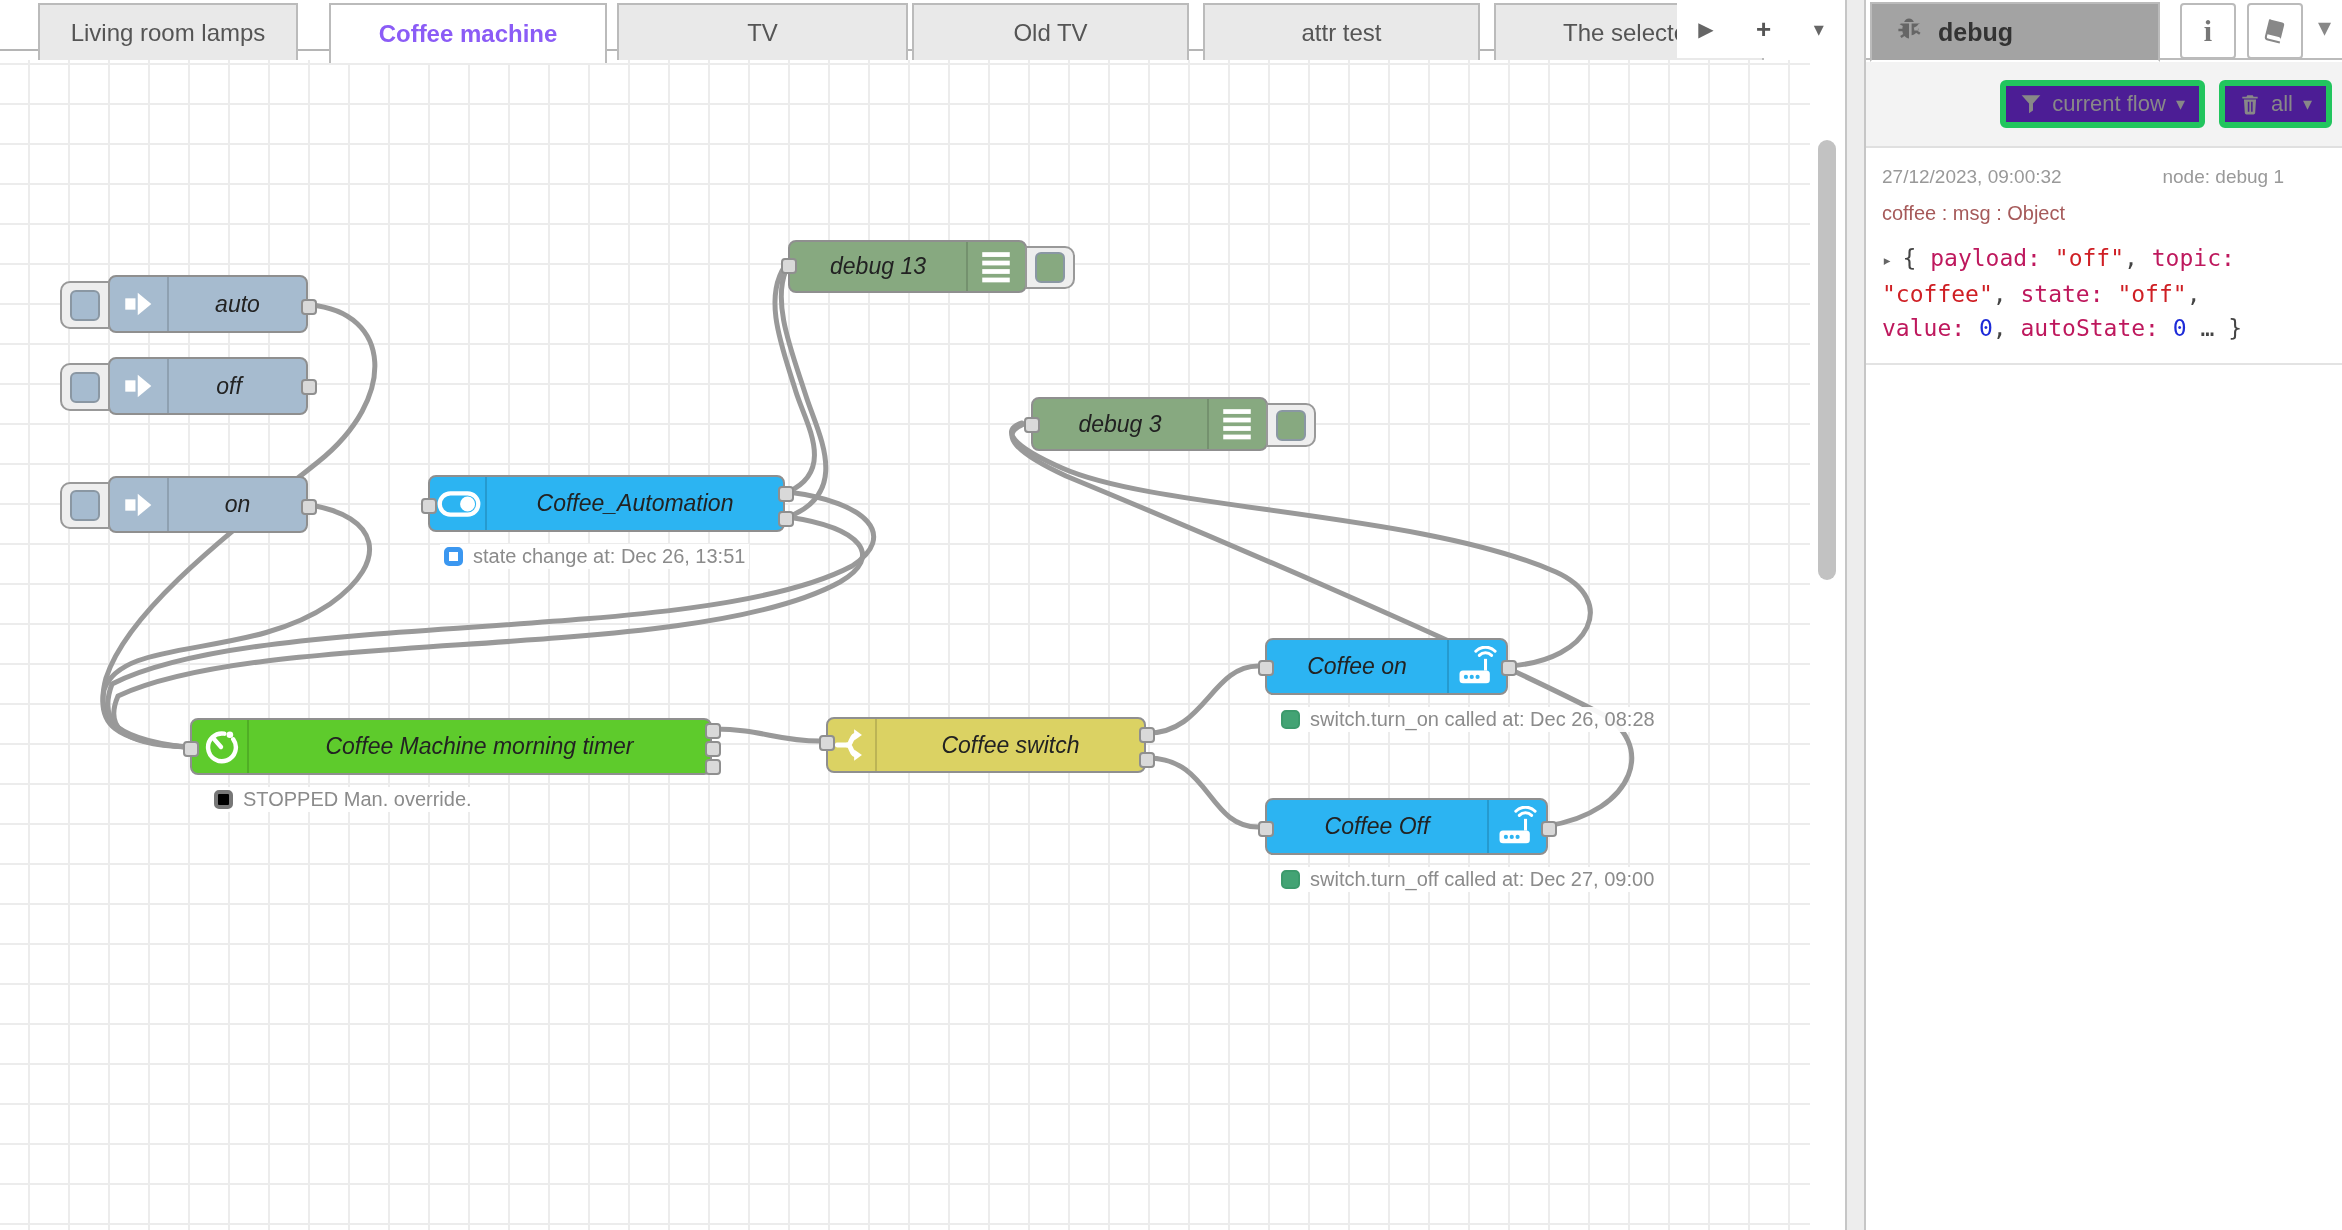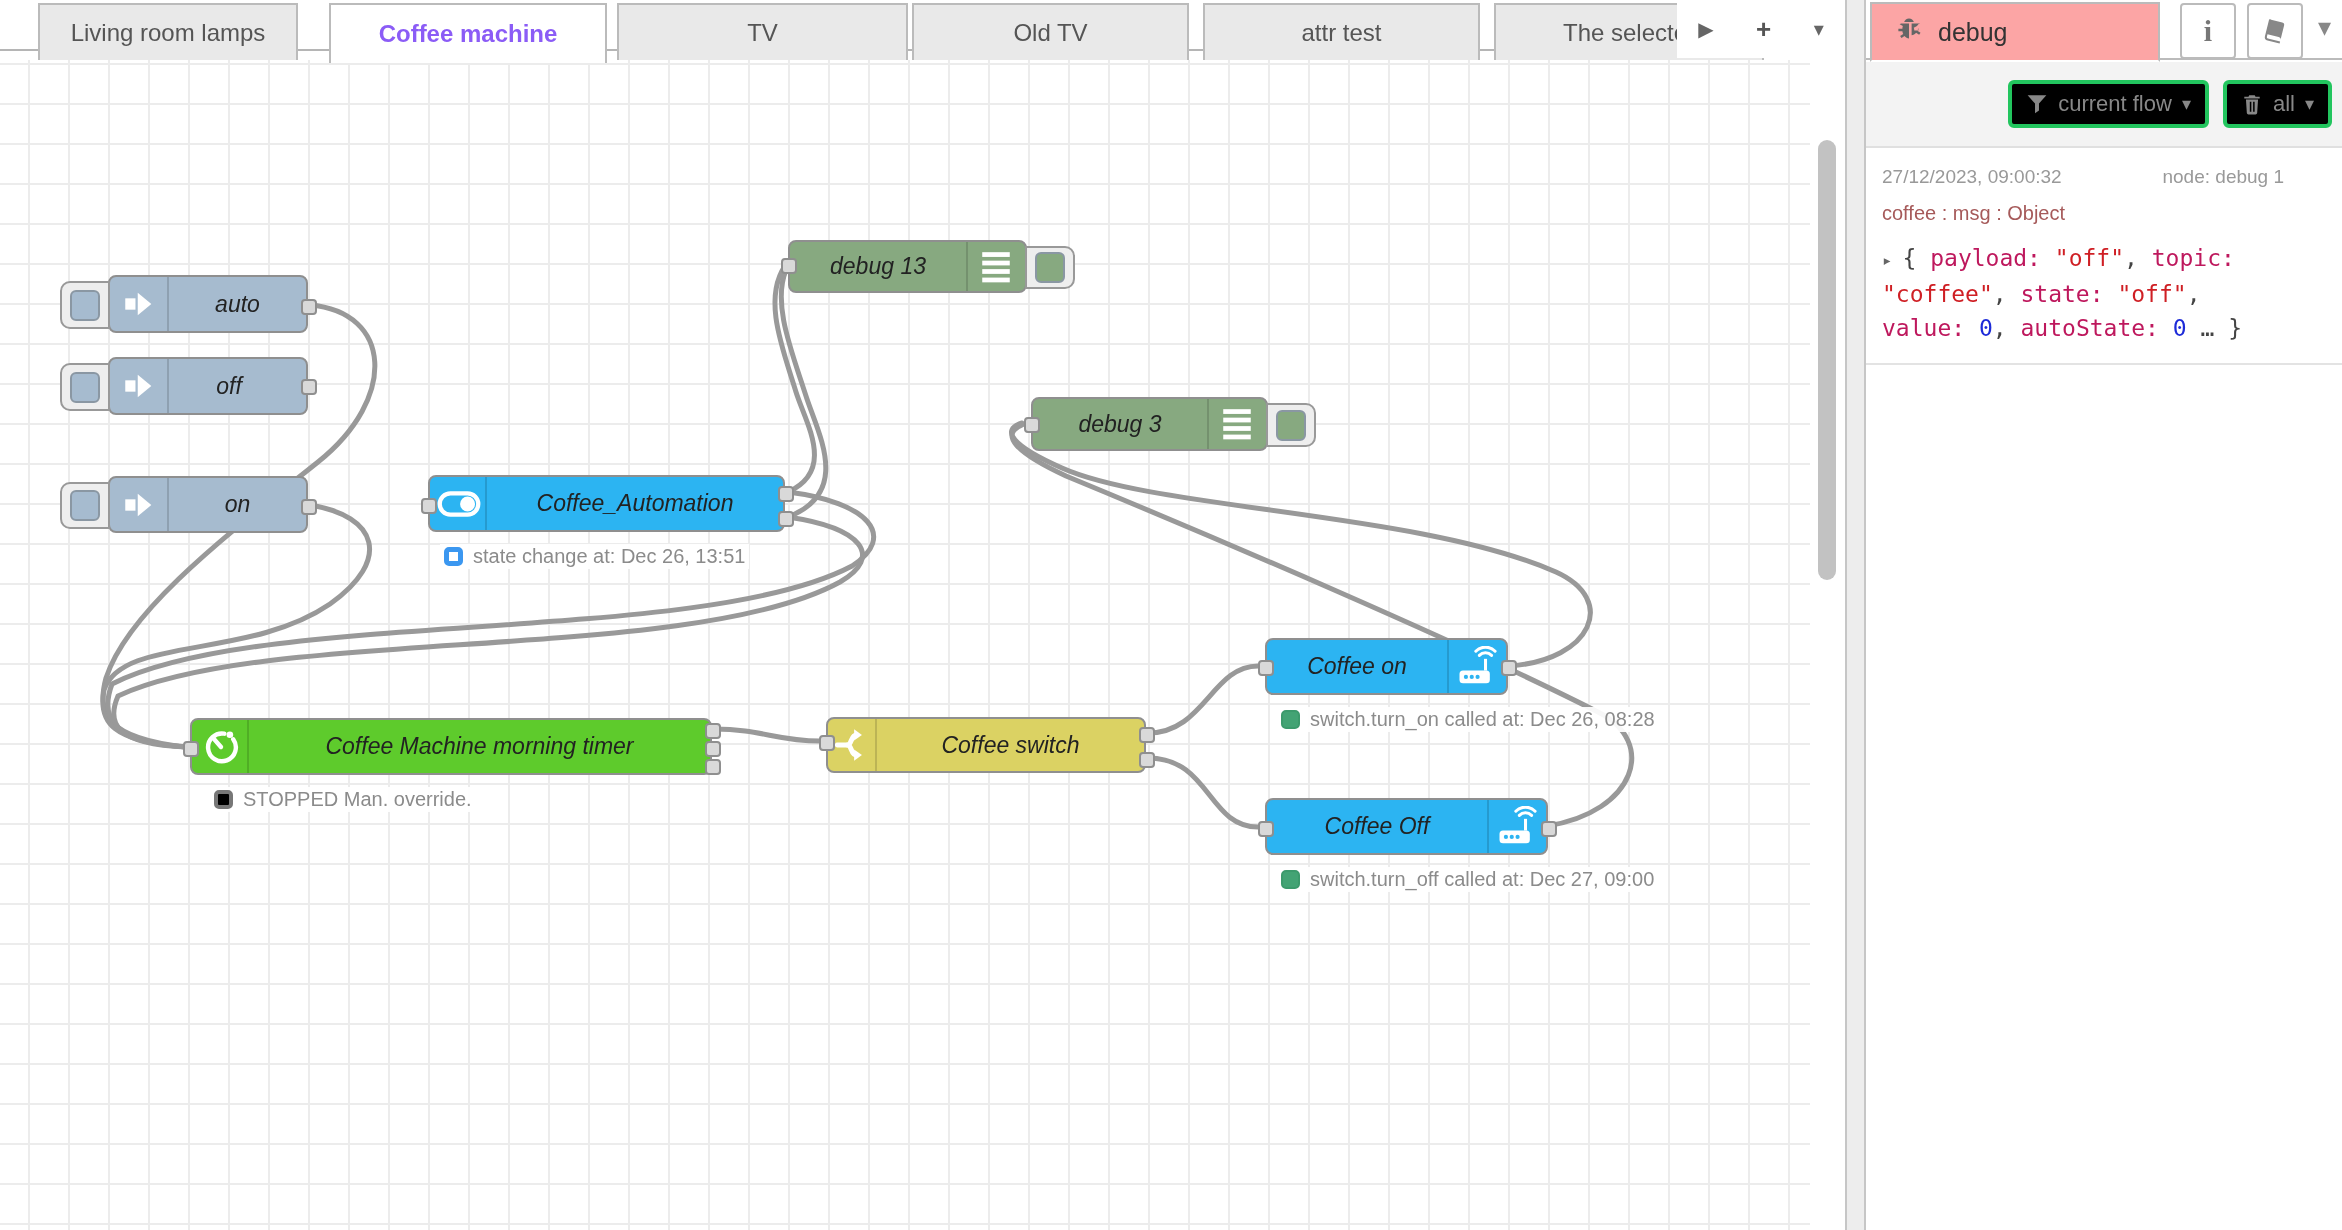--- a/index.html
+++ b/index.html
@@ -56,35 +56,35 @@
             border-radius:9px; cursor:pointer; }
 
   
   .splitter { position:absolute; left:1845px; top:0; width:21px; height:1230px; background:#ededed;
               border-left:2px solid #c6c6c6; border-right:2px solid #c6c6c6; cursor:col-resize; }
 
   
   .sidebar { position:absolute; left:1866px; top:0; width:476px; height:1230px; background:#fff; }
   .sb-header { position:absolute; left:0; top:0; width:476px; height:60px; background:#fff;
                border-bottom:2px solid #bbb; }
-  .sb-tab { position:absolute; left:4px; top:2px; width:290px; height:60px; background:#fca5a5;
+  .sb-tab { position:absolute; left:4px; top:2px; width:290px; height:60px; background:#a3a3a3;
             border:2px solid #bbb; border-bottom:2px solid #fff; display:flex; align-items:center;
-            gap:14px; padding-left:22px; font-size:25px; font-weight:normal; color:#333; z-index:2;
+            gap:14px; padding-left:22px; font-size:25px; font-weight:bold; color:#333; z-index:2;
             cursor:pointer; }
   .sb-iconbtn { position:absolute; top:3px; width:56px; height:56px; background:#fff;
                 border:2px solid #bbb; border-radius:4px; display:flex; align-items:center;
                 justify-content:center; cursor:pointer; color:#777; }
   .sb-iconbtn.info { left:314px; font-family:"Liberation Serif", serif; font-size:30px;
                      font-weight:bold; }
   .sb-caret { position:absolute; left:452px; top:12px; font-size:26px; color:#888; cursor:pointer; }
 
   .sb-toolbar { position:absolute; left:0; top:62px; width:476px; height:86px; background:#f3f3f3;
                 border-bottom:2px solid #e0e0e0; display:flex; align-items:center;
                 justify-content:flex-end; gap:14px; padding-right:10px; }
-  .sb-btn { height:48px; background:#000000; border:4px solid #22c55e; border-radius:6px; color:#888;
+  .sb-btn { height:48px; background:#4c1d95; border:6px solid #22c55e; border-radius:6px; color:#888;
             font-size:22px; display:flex; align-items:center; gap:10px; padding:0 14px;
             cursor:pointer; }
   .sb-btn .caret { font-size:18px; color:#888; }
 
   .sb-msg { position:absolute; left:0; top:150px; width:476px; border-bottom:2px solid #e3e3e3;
             padding:16px 0 18px 16px; }
   .msg-head { display:flex; justify-content:space-between; padding-right:58px; font-size:19px;
               color:#999; }
   .msg-topic { margin-top:14px; font-size:20px; color:#a65a5a; }
   .msg-body { margin-top:16px; width:462px; font-family:"DejaVu Sans Mono", monospace;

